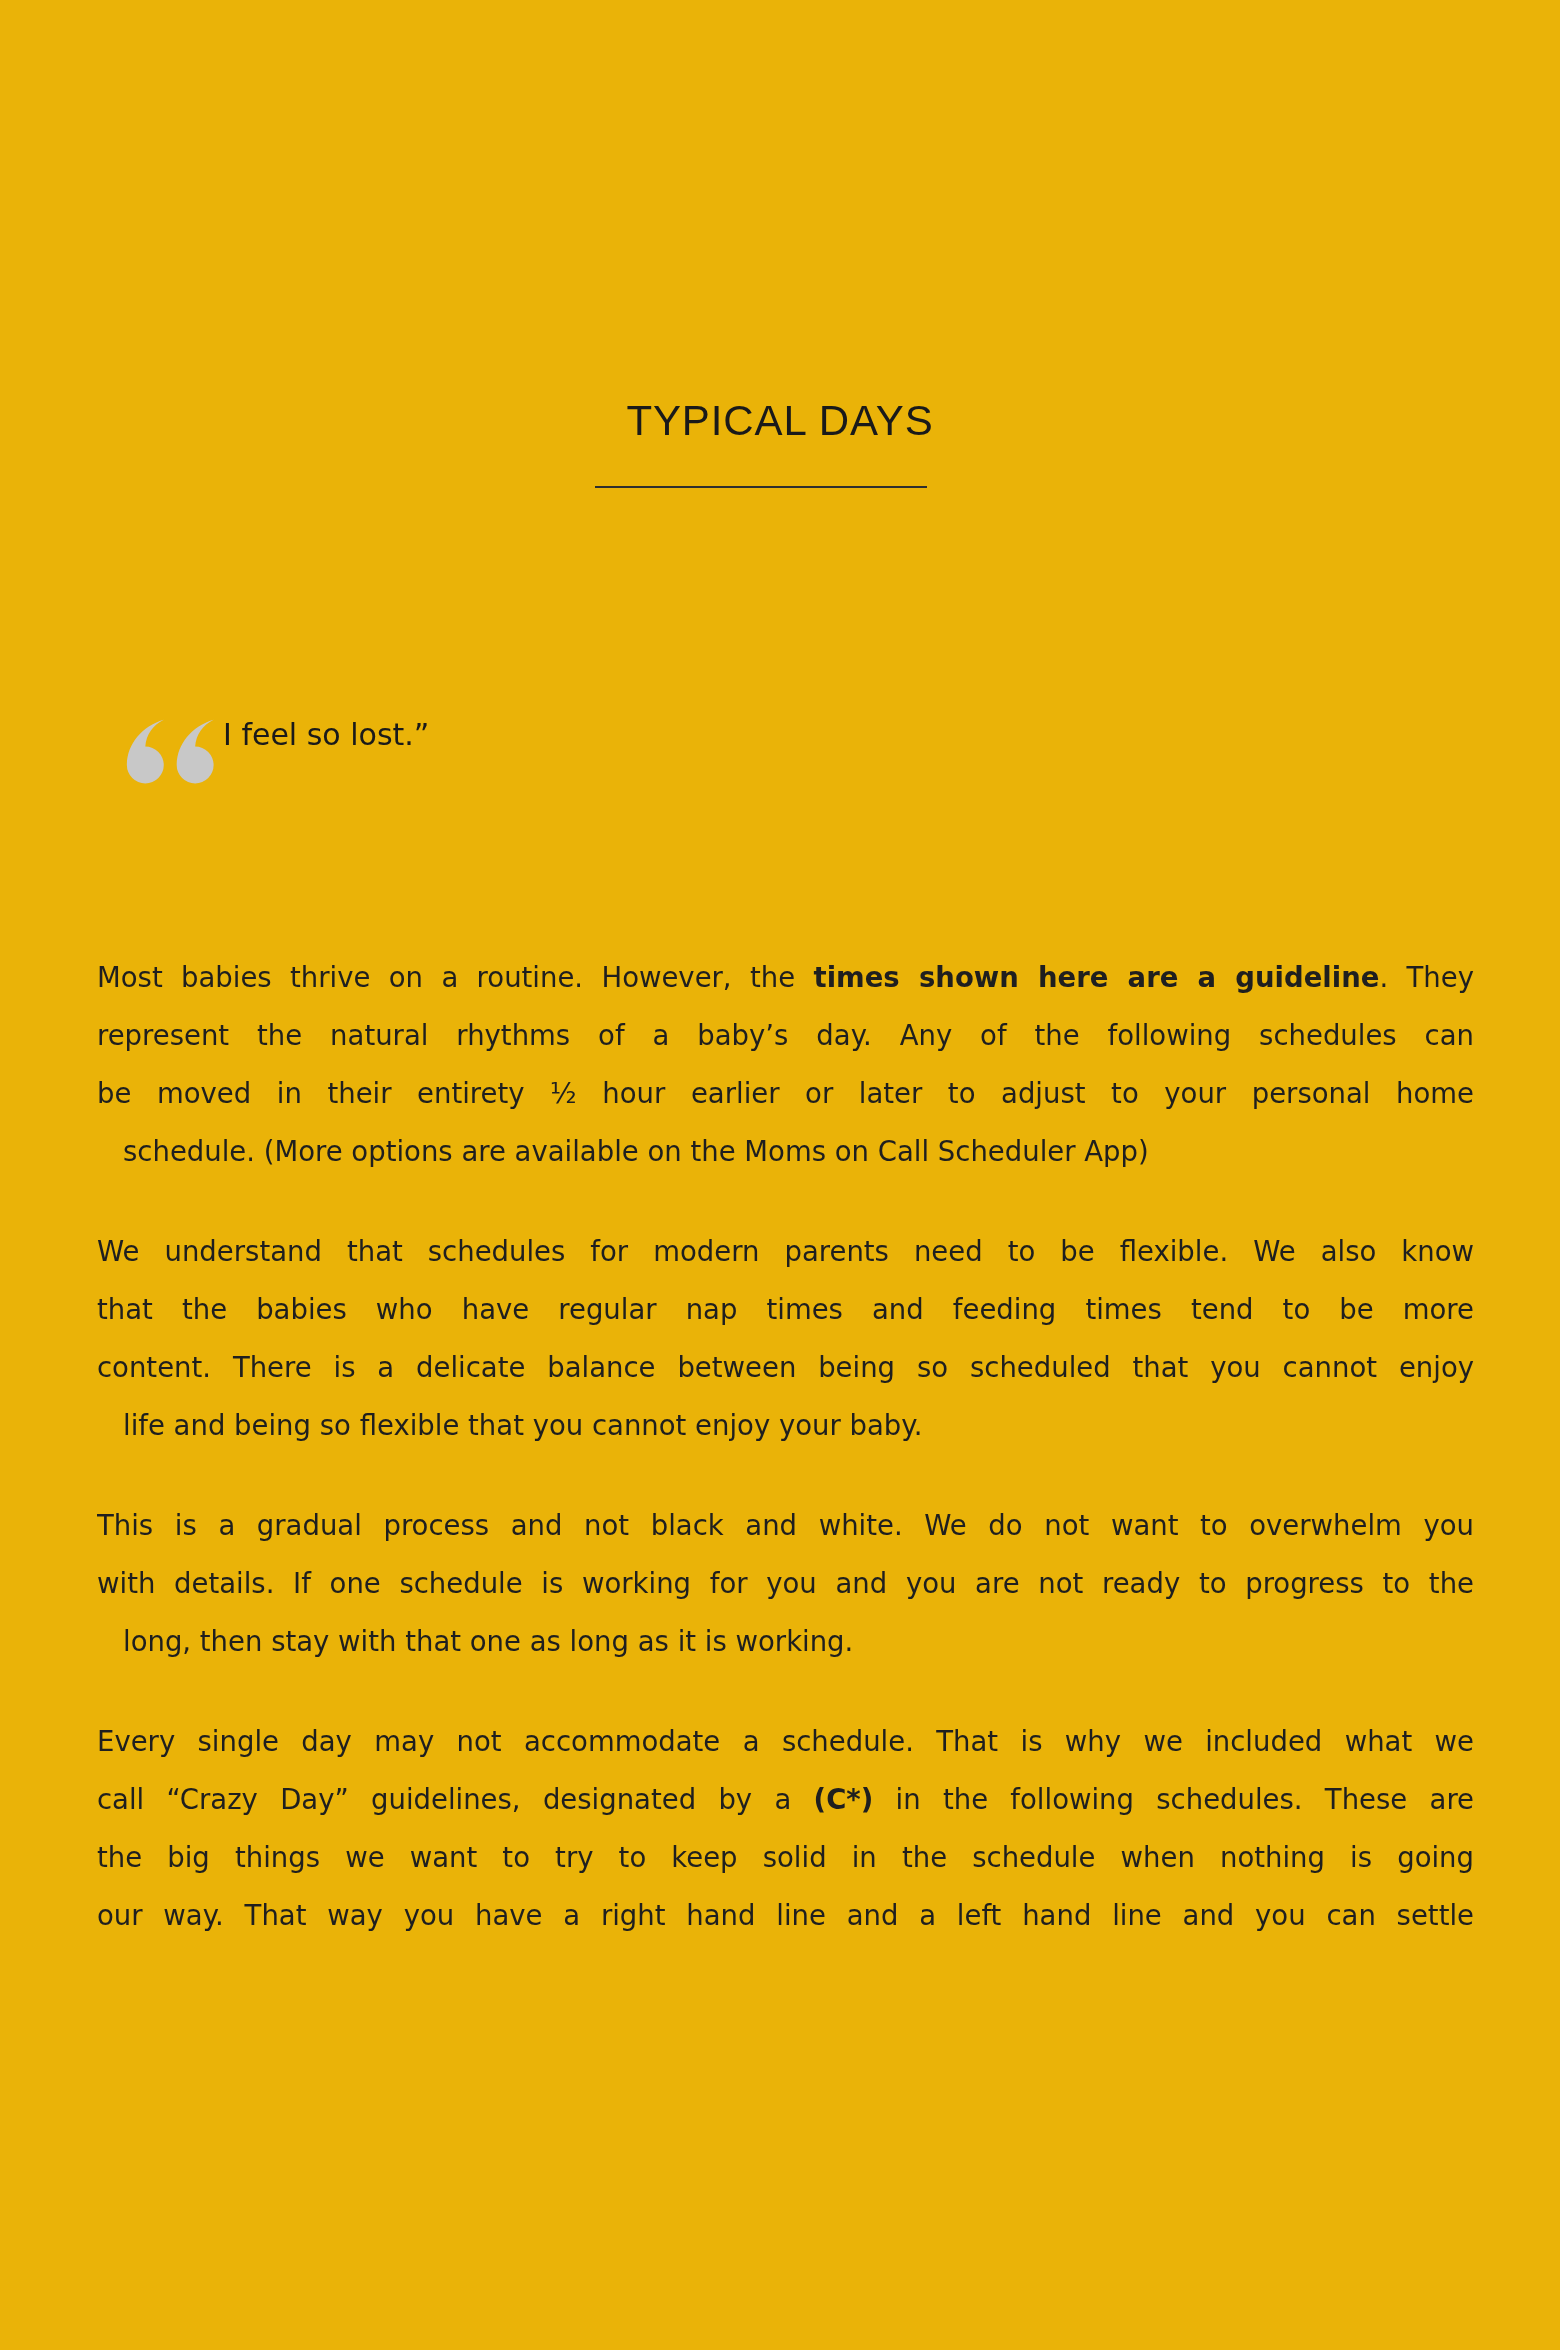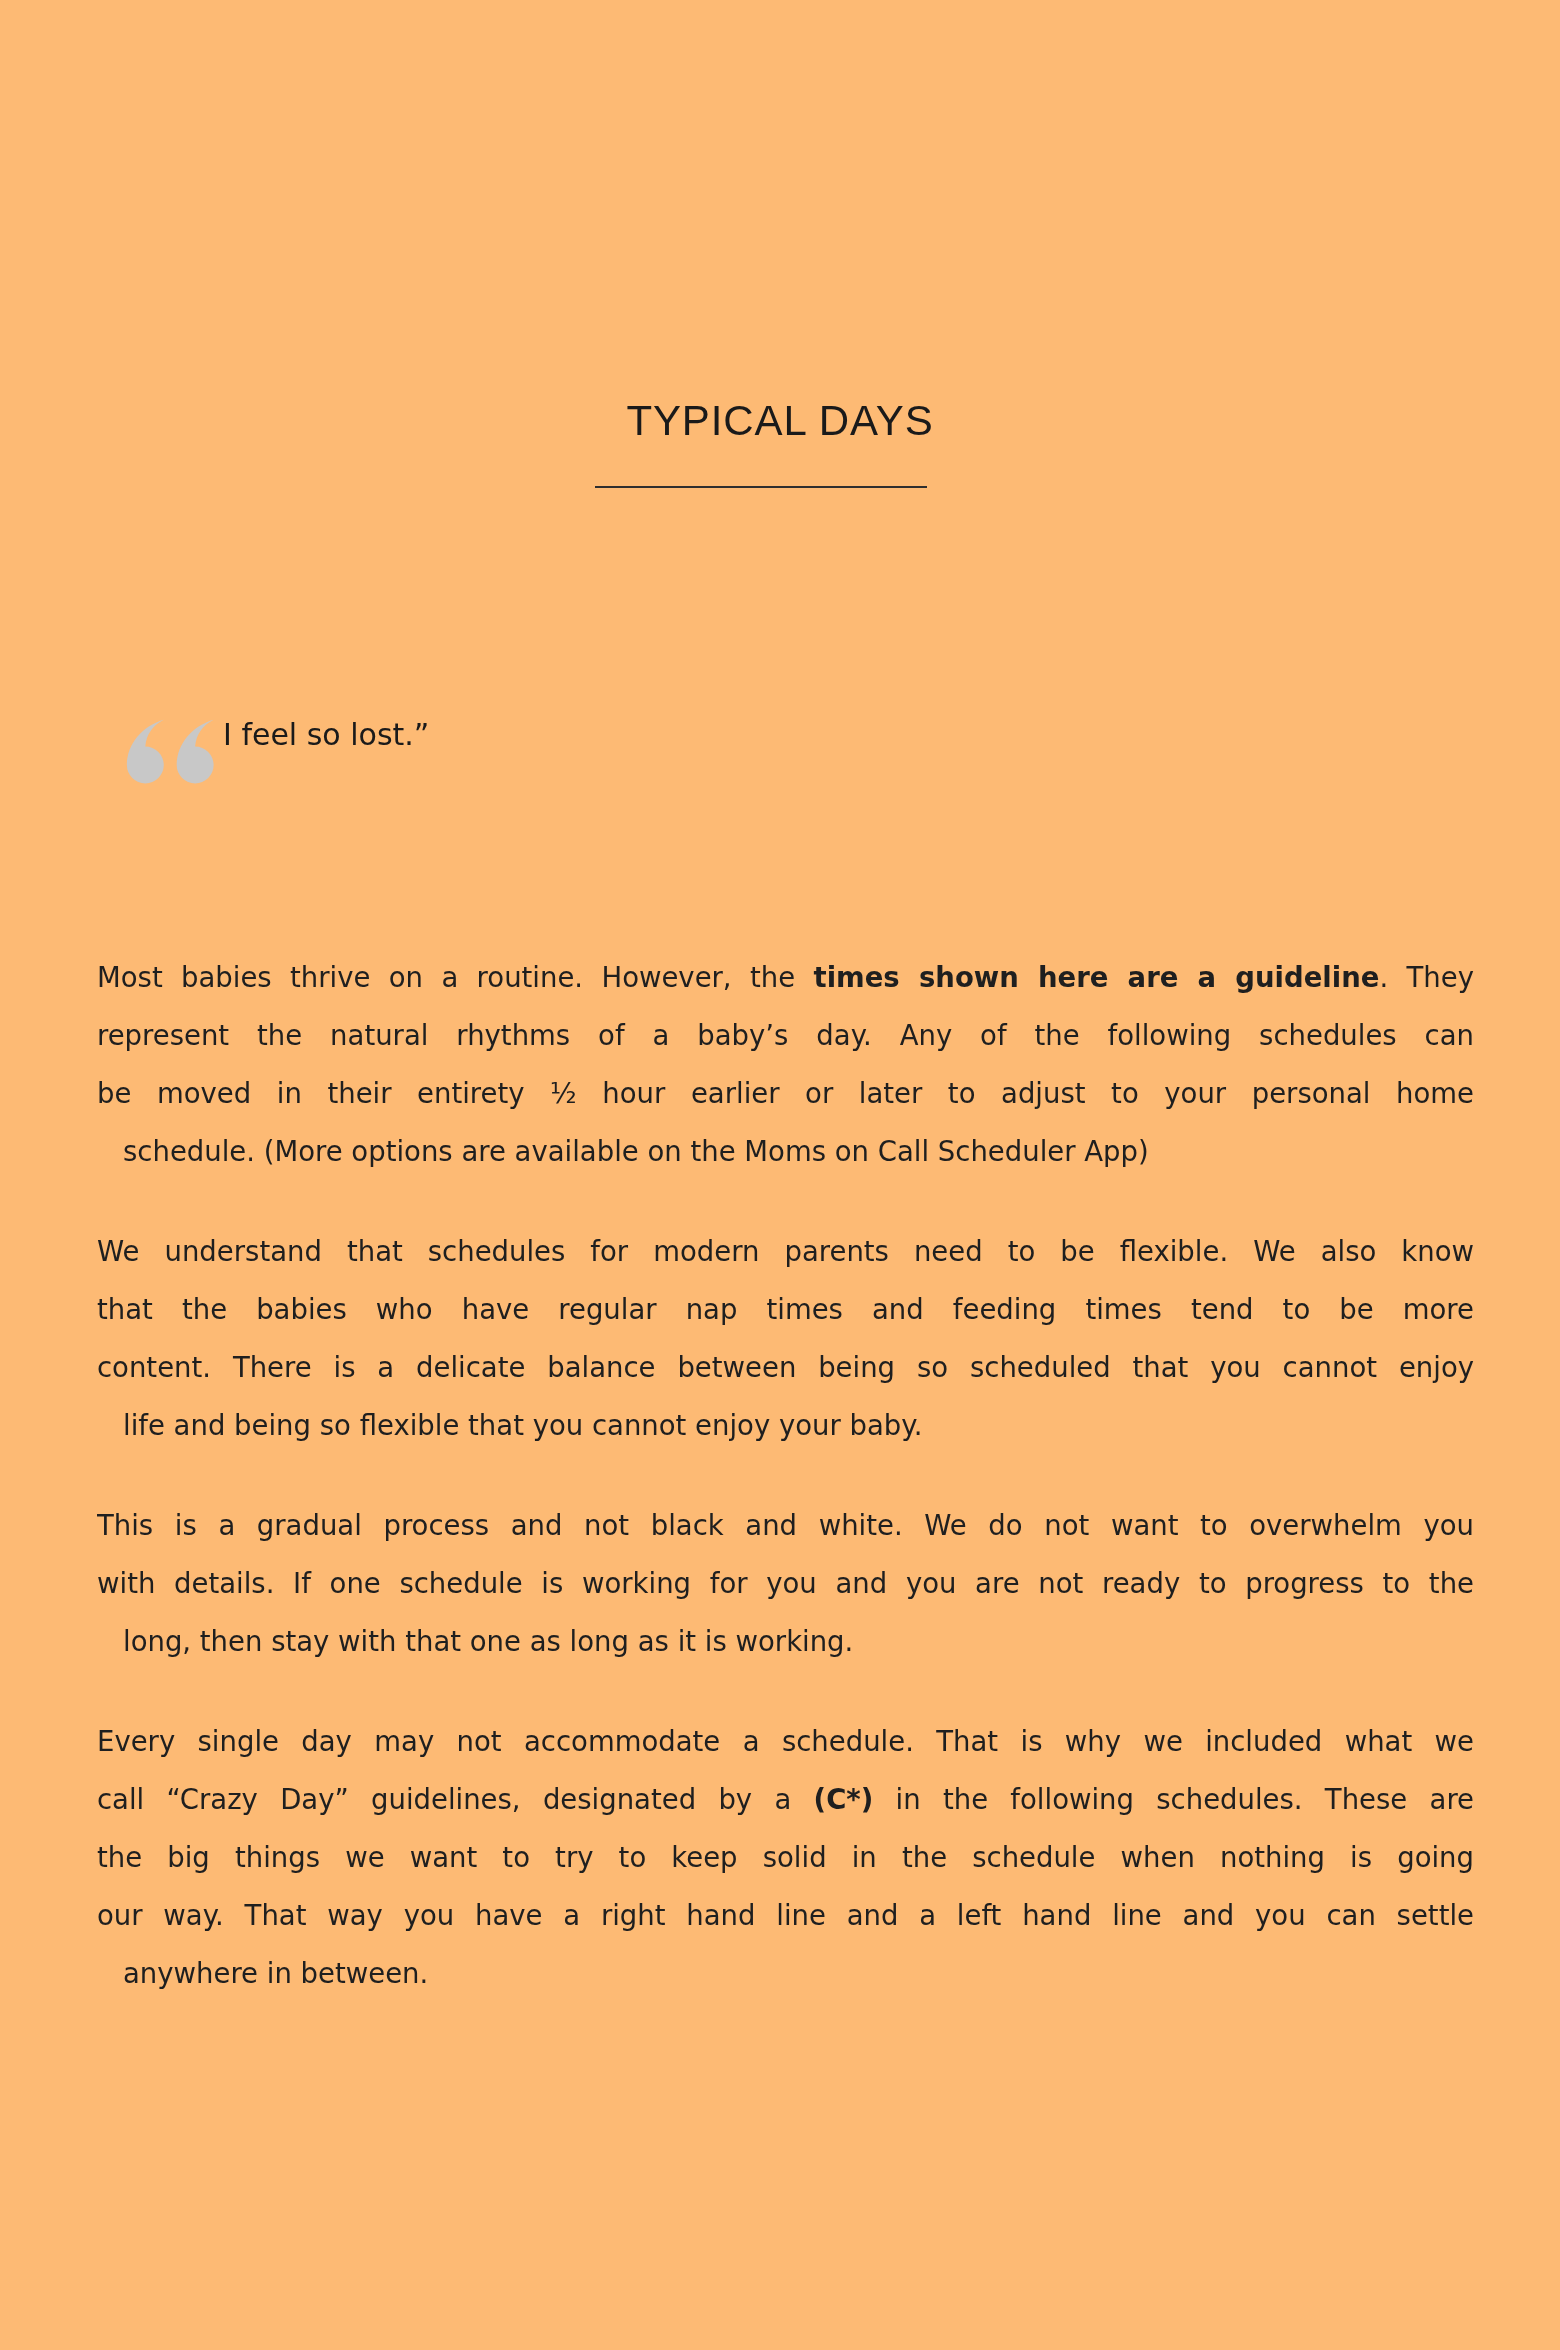--- a/index.html
+++ b/index.html
@@ -4,21 +4,21 @@
 <style>
   html, body {
     margin: 0;
     padding: 0;
     background: #ffffff;
   }
   .page {
     position: relative;
     width: 1560px;
     height: 2351px;
-    background: #fdba74;
+    background: #eab308;
     overflow: hidden;
     font-family: "DejaVu Sans", sans-serif;
     color: #1f1f1f;
   }
   .page-title {
     position: absolute;
     top: 397px;
     left: 0;
     width: 100%;
     margin: 0;
@@ -122,19 +122,18 @@
       <div class="jline">This is a gradual process and not black and white. We do not want to overwhelm you</div>
       <div class="jline">with details. If one schedule is working for you and you are not ready to progress to the</div>
       <div class="lline">long, then stay with that one as long as it is working.</div>
     </div>
 
     <div class="para">
       <div class="jline">Every single day may not accommodate a schedule. That is why we included what we</div>
       <div class="jline"><span>call “Crazy Day” guidelines, designated by a </span><span class="b">(C*)</span><span> in the following schedules. These are</span></div>
       <div class="jline">the big things we want to try to keep solid in the schedule when nothing is going</div>
       <div class="jline">our way. That way you have a right hand line and a left hand line and you can settle</div>
-      <div class="lline">anywhere in between.</div>
     </div>
 
   </div>
 
 </div>
 
 
 </body></html>

